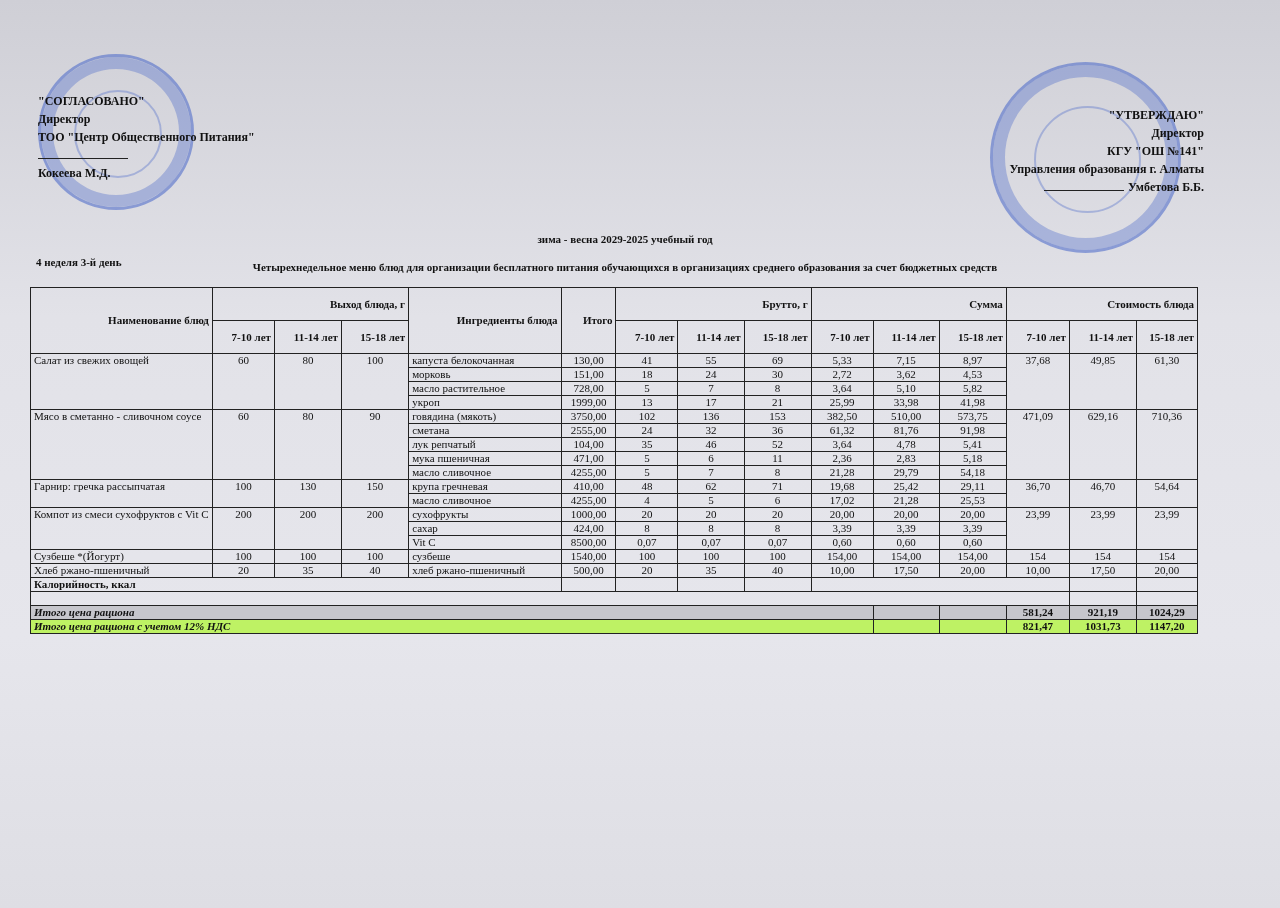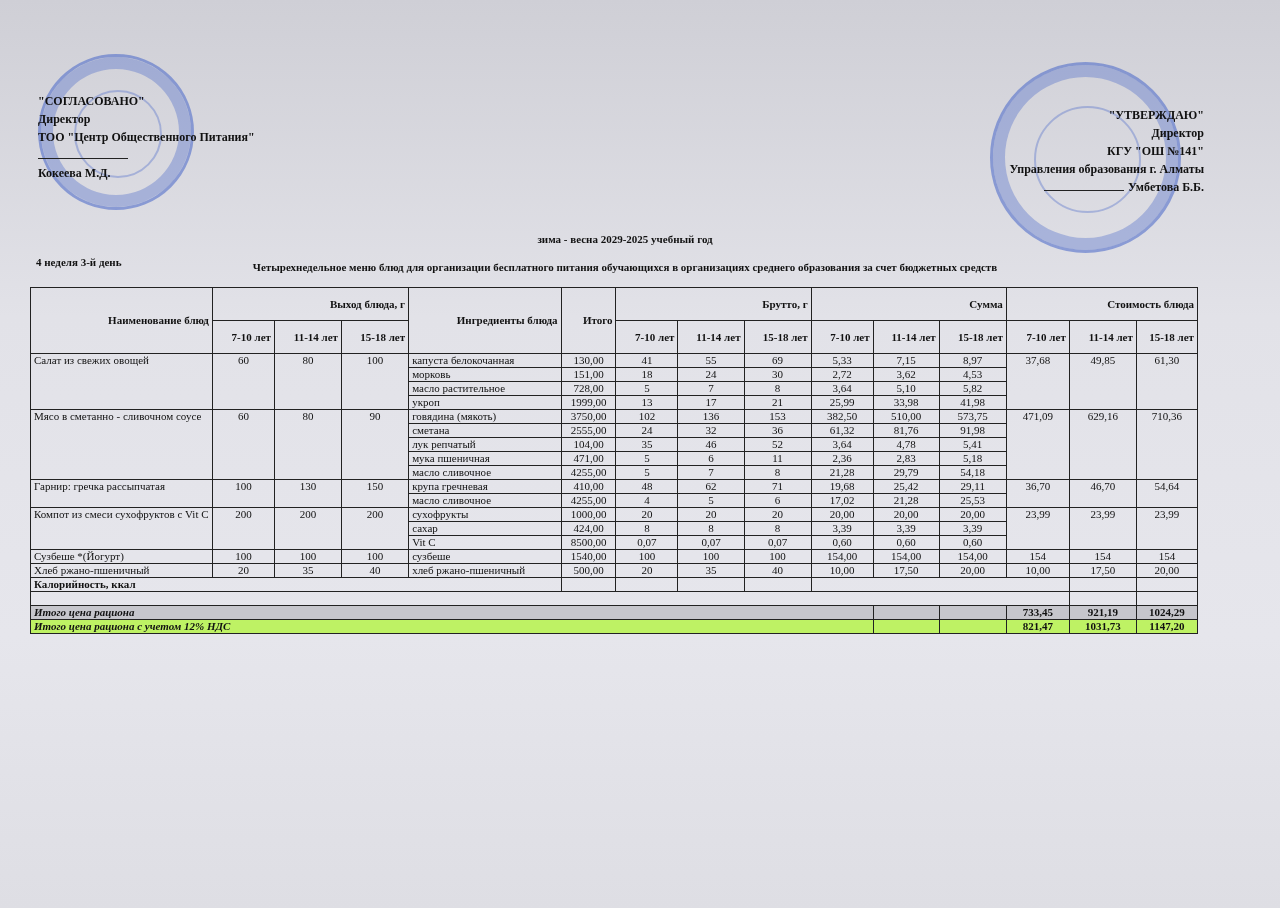--- a/index.html
+++ b/index.html
@@ -318,21 +318,21 @@
     </tr>
     <tr>
       <td colspan="13"></td>
         <td></td>
         <td></td>
     </tr>
     <tr class="g1">
       <td colspan="10" class="it">Итого цена рациона</td>
       <td></td>
         <td></td>
-      <td class="r b">733,45</td>
+      <td class="r b">581,24</td>
       <td class="r b">921,19</td>
       <td class="r b">1024,29</td>
     </tr>
     <tr class="g2">
       <td colspan="10" class="it">Итого цена рациона с учетом 12% НДС</td>
       <td></td>
         <td></td>
       <td class="r b">821,47</td>
       <td class="r b">1031,73</td>
       <td class="r b">1147,20</td>

